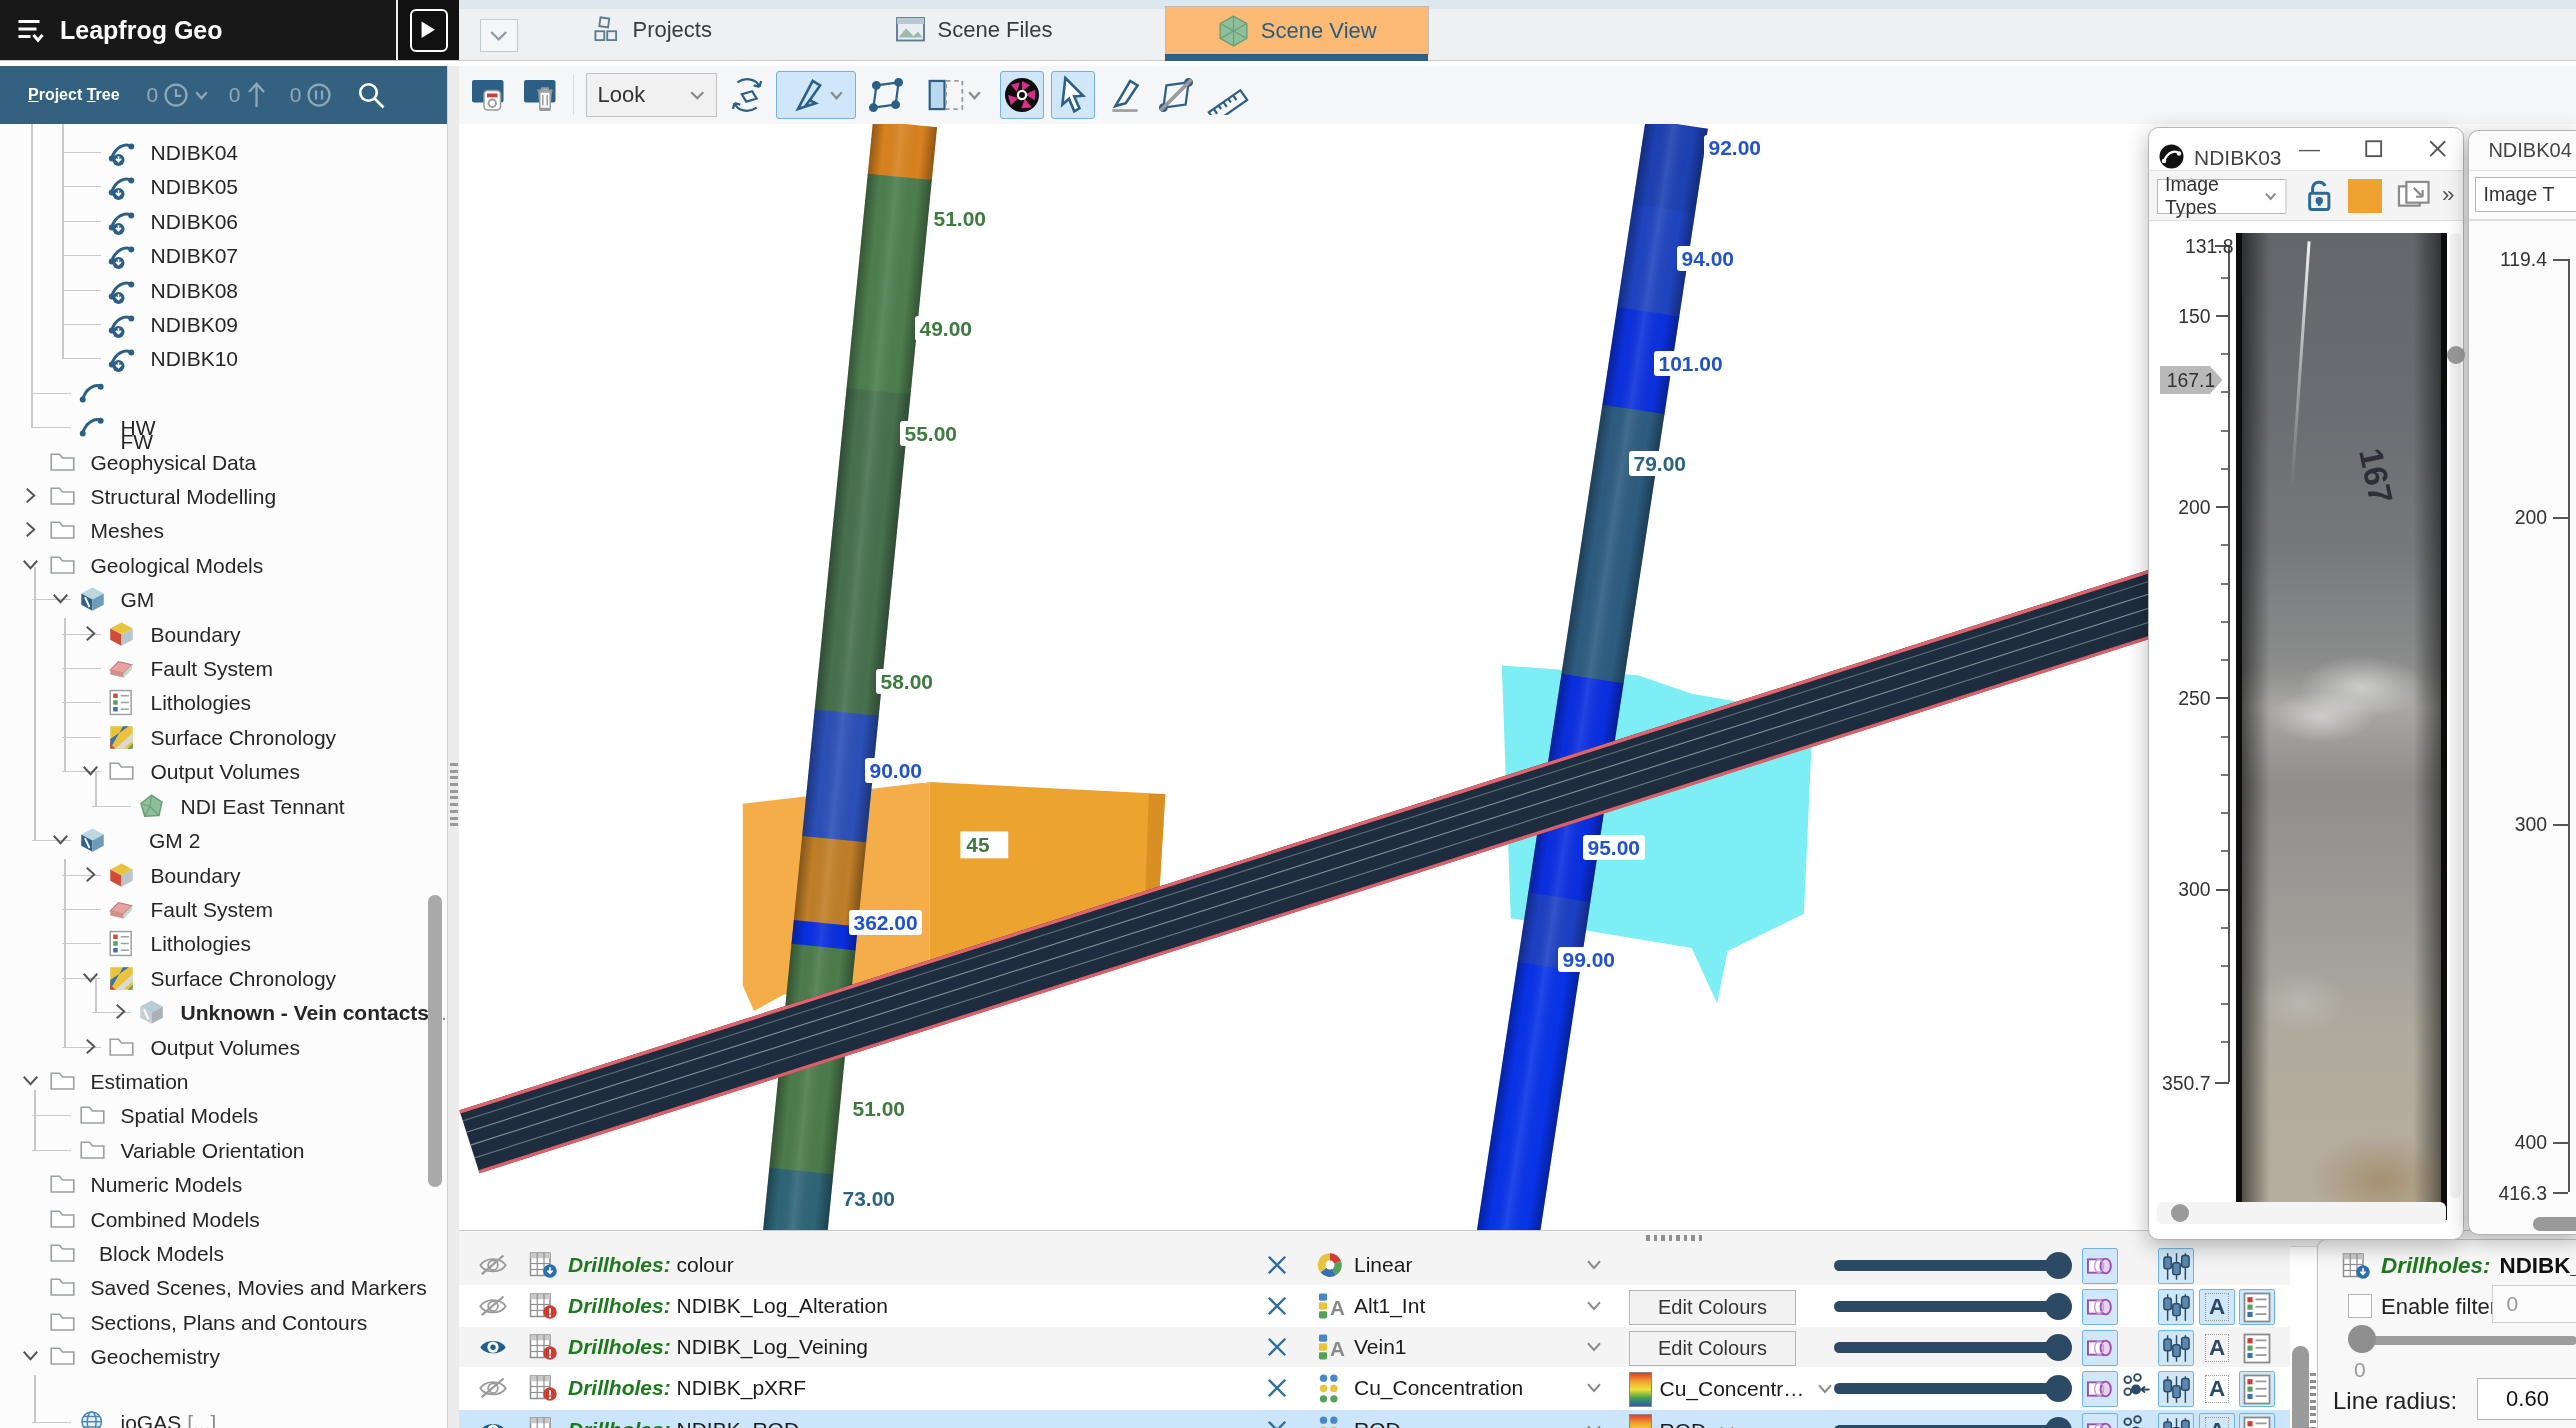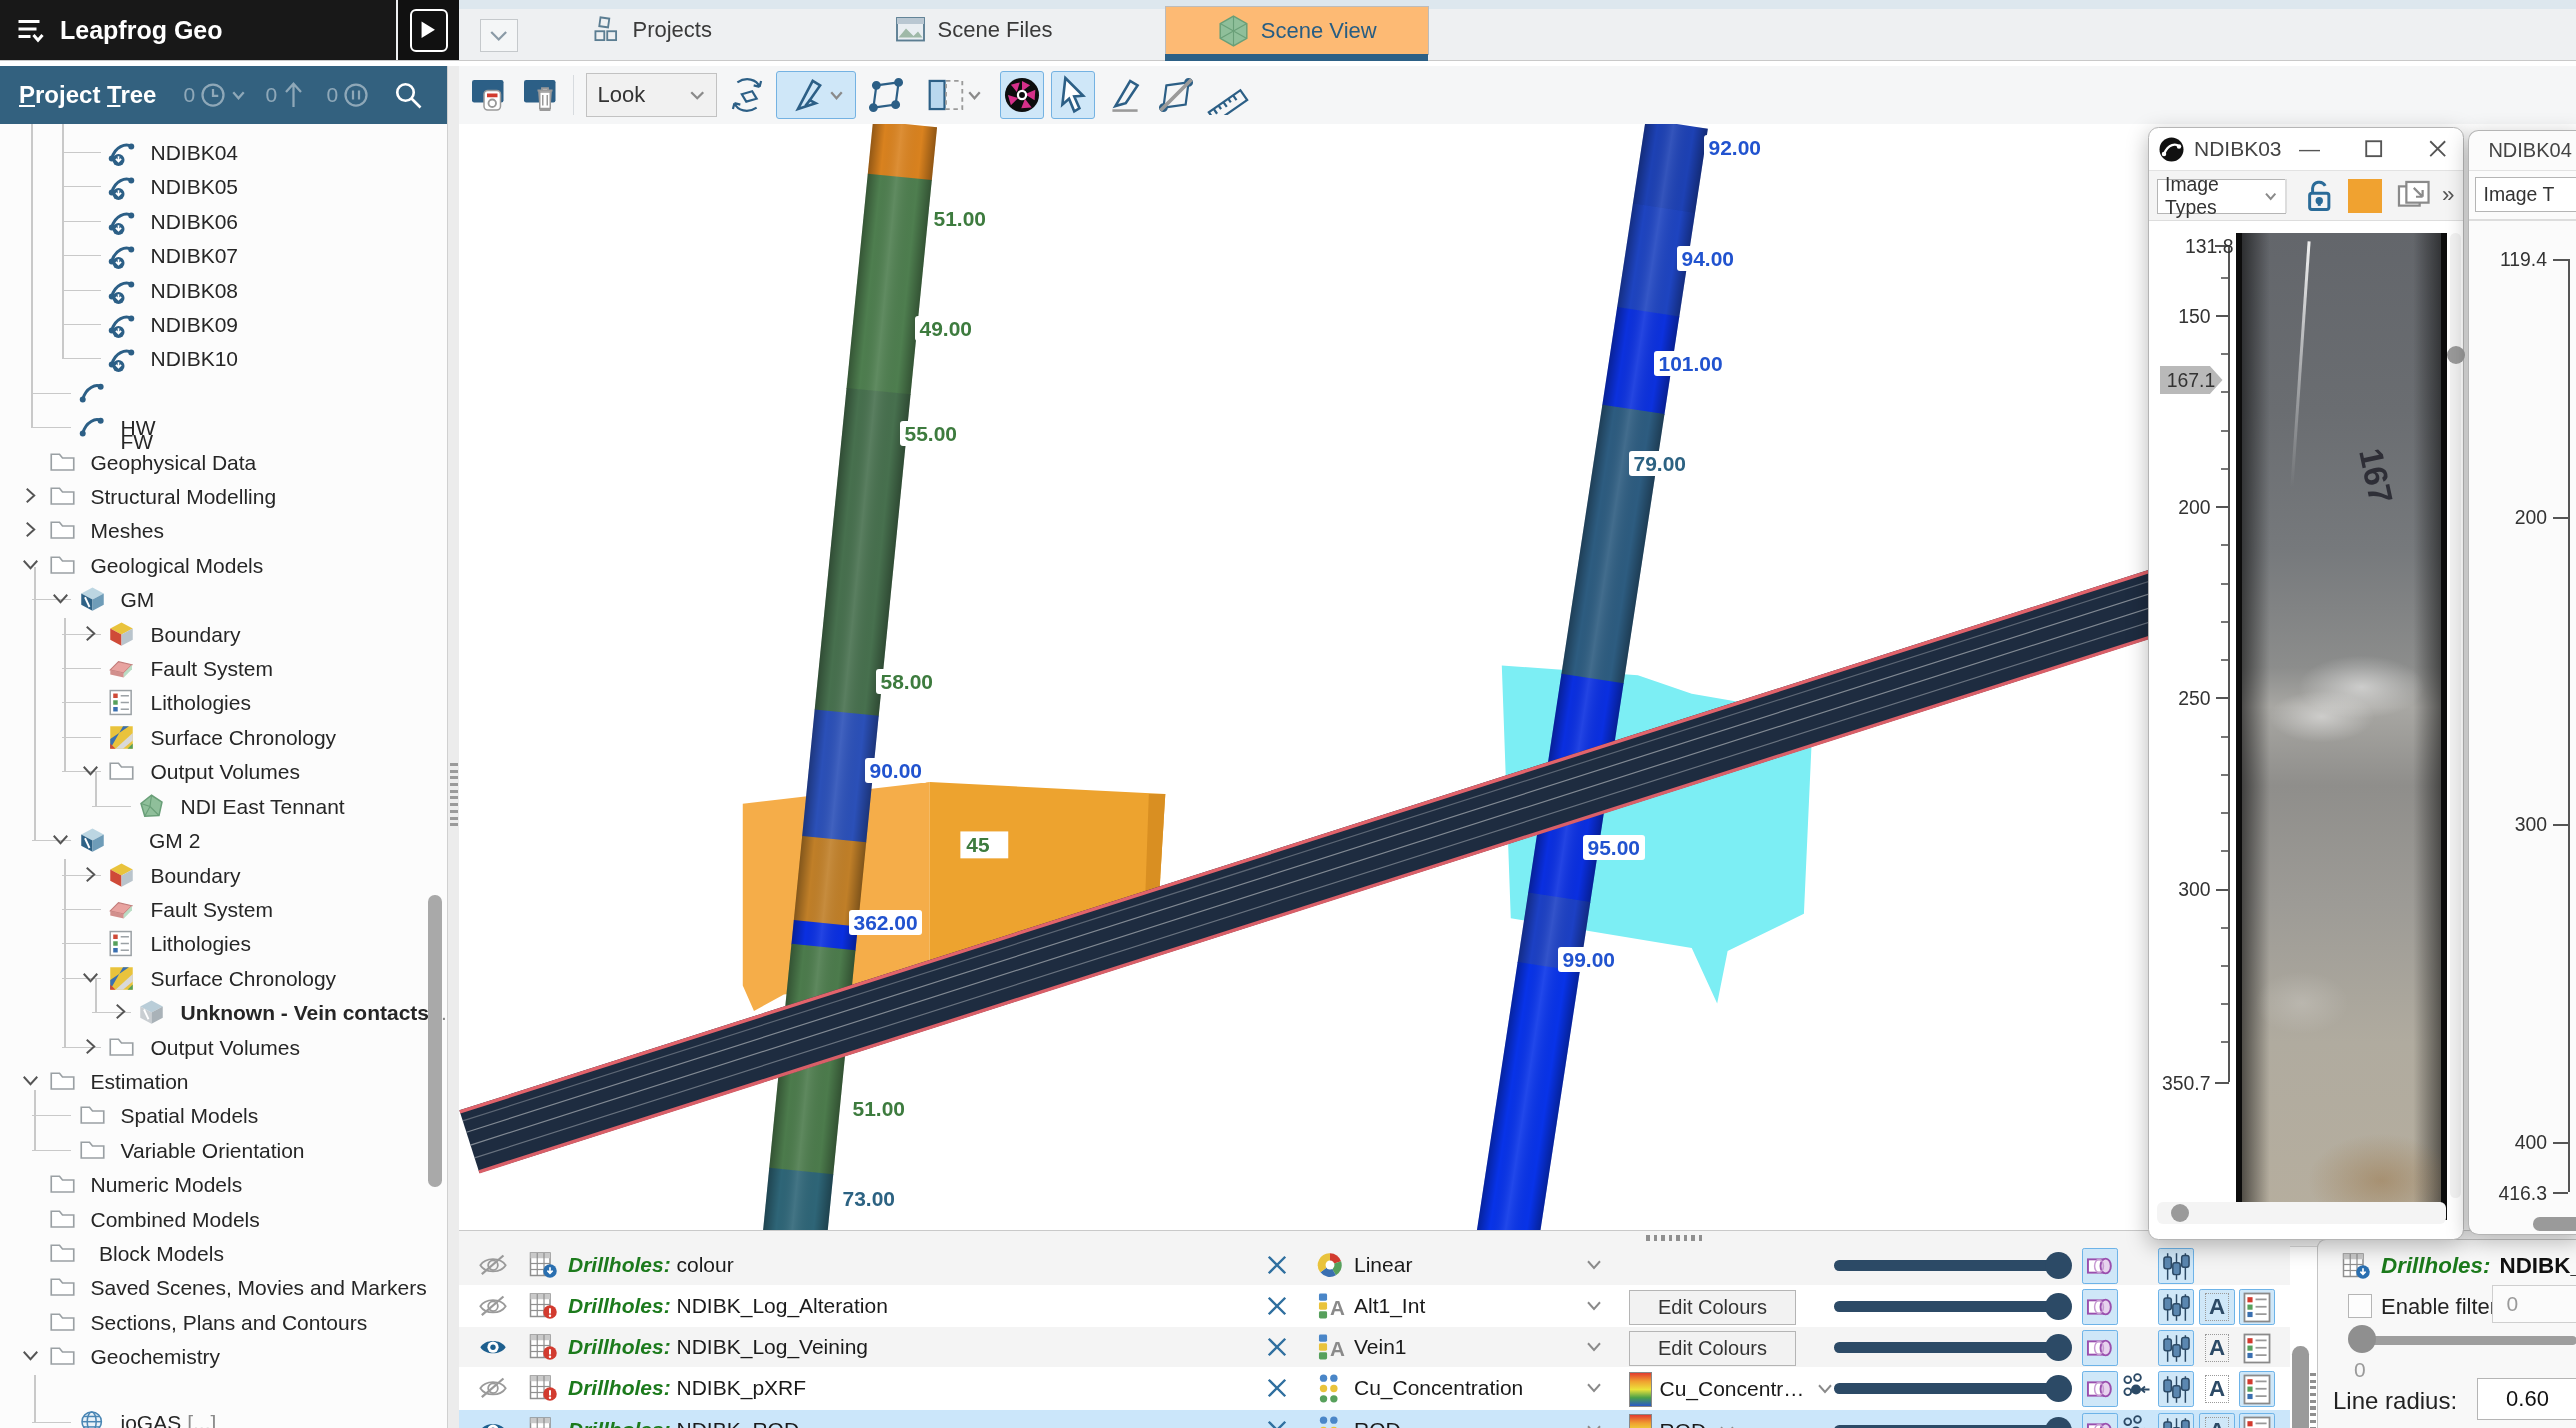--- a/index.html
+++ b/index.html
@@ -14,21 +14,21 @@
   #brand .title{color:#fff;font-size:25px;font-weight:bold;margin-left:13.5px;}
   #playblock{left:398px;top:0;width:61px;height:60px;background:#111;display:flex;align-items:center;justify-content:center;}
   #playbtn{width:34px;height:39px;border:2.2px solid #fff;border-radius:6px;display:flex;align-items:center;justify-content:center;}
   .toptab{top:9px;height:42px;display:flex;align-items:center;gap:10.5px;font-size:22px;color:#3a3a3a;}
   #tab-scene-view{left:1165px;top:6px;width:262px;height:48px;background:#fdba74;border:1.5px solid #bcbcbc;border-bottom:none;
      display:flex;align-items:center;justify-content:center;gap:10.5px;font-size:22px;color:#275d83;}
   #tab-underline{left:1165px;top:54px;width:263px;height:6.7px;background:#2c6086;}
   #tab-chevron{left:480px;top:19.4px;width:36px;height:31px;background:#f4f6f7;border:1.5px solid #c5c9cc;display:flex;align-items:center;justify-content:center;}
   
   #tree-header{left:0;top:66px;width:447px;height:58px;background:#33617f;display:flex;align-items:center;}
-  #tree-header .t{color:#fff;font-size:24px;font-weight:bold;margin-left:19px;}
+  #tree-header .t{color:#fff;font-size:16px;font-weight:bold;margin-left:28px;}
   #tree-header .t u{text-decoration:underline;}
   .qbadge{display:flex;align-items:center;color:rgba(255,255,255,.45);font-size:21px;gap:3px;}
   #tree{left:0;top:124px;width:447px;height:1304px;background:#fcfcfc;overflow:hidden;border-right:0.7px solid #d4d4d4;}
   .trow{position:absolute;height:33px;display:flex;align-items:center;white-space:nowrap;}
   .trow .lbl{font-size:21px;color:#262626;margin-left:7.5px;}
   .trow .lbl b{font-weight:bold;}
   .trow .suffix{color:#8a8a8a;margin-left:6px;font-size:21px;}
   .guide{position:absolute;background:#c9c9c9;}
   .chev{position:absolute;width:24px;height:24px;}
   #vsplit{left:447px;top:66px;width:12px;height:1363px;background:#ececec;border-left:0.7px solid #d0d0d0;border-right:0.7px solid #c4c4c4;}
@@ -72,21 +72,21 @@
   #filter-label{position:absolute;left:63px;top:54px;font-size:22px;color:#222;}
   #filter-input{position:absolute;left:174px;top:45px;width:85px;height:36px;border:1.5px solid #cfcfcf;background:#fbfbfb;color:#9a9a9a;font-size:21px;display:flex;align-items:center;padding-left:13.5px;}
   #props-slider{position:absolute;left:33px;top:96px;width:226px;height:9px;background:#9e9e9e;border-radius:4.5px;}
   #props-thumb{position:absolute;left:30px;top:85px;width:28px;height:28px;background:#8f8f8f;border-radius:50%;}
   #props-zero{position:absolute;left:36px;top:118px;color:#9a9a9a;font-size:21px;}
   #radius-label{position:absolute;left:15px;top:147px;font-size:24px;color:#222;}
   #radius-input{position:absolute;left:159px;top:138px;width:99px;height:40px;border:1.5px solid #b5b5b5;background:#fff;font-size:22px;color:#111;display:flex;align-items:center;justify-content:center;}
   
   .cwin{background:#fff;border:1.5px solid #b5b5b5;border-radius:10.5px;box-shadow:0 6px 22.4px rgba(0,0,0,.28);z-index:30;}
   #win1{left:2148px;top:127px;width:314px;height:1111px;}
-  #win1 .titlebar{position:absolute;left:0;top:0;width:100%;height:42px;display:flex;align-items:center;border-bottom:0.7px solid #e2e2e2;}
+  #win1 .titlebar{position:absolute;left:0;top:0;width:100%;height:42px;display:flex;align-items:flex-end;border-bottom:0.7px solid #e2e2e2;}
   .wtitle{font-size:21px;color:#444;margin-left:9px;}
   .wctl{position:absolute;top:7.5px;width:27px;height:27px;display:flex;align-items:center;justify-content:center;color:#555;font-size:21px;}
   #win1 .wtoolbar{position:absolute;left:0;top:43px;width:100%;height:49px;background:#f4f4f4;border-bottom:0.7px solid #ddd;}
   .imgdd{position:absolute;left:7.5px;top:7.5px;height:33px;background:#fff;border:1.5px solid #b5b5b5;display:flex;align-items:center;justify-content:space-between;font-size:19.4px;color:#333;padding:0 7.5px;}
   .swatch{position:absolute;top:7.5px;width:34px;height:34px;background:#f0a230;}
   .ruler-line{position:absolute;background:#555;}
   .rlabel{position:absolute;font-size:19.4px;color:#333;text-align:right;width:60px;}
   .rtick{position:absolute;background:#555;height:1.5px;}
   #marker{position:absolute;left:10.5px;width:63px;height:28px;background:#b9b9b9;color:#333;font-size:19.4px;display:flex;align-items:center;justify-content:center;
           clip-path:polygon(0 0,80% 0,100% 50%,80% 100%,0 100%);}

